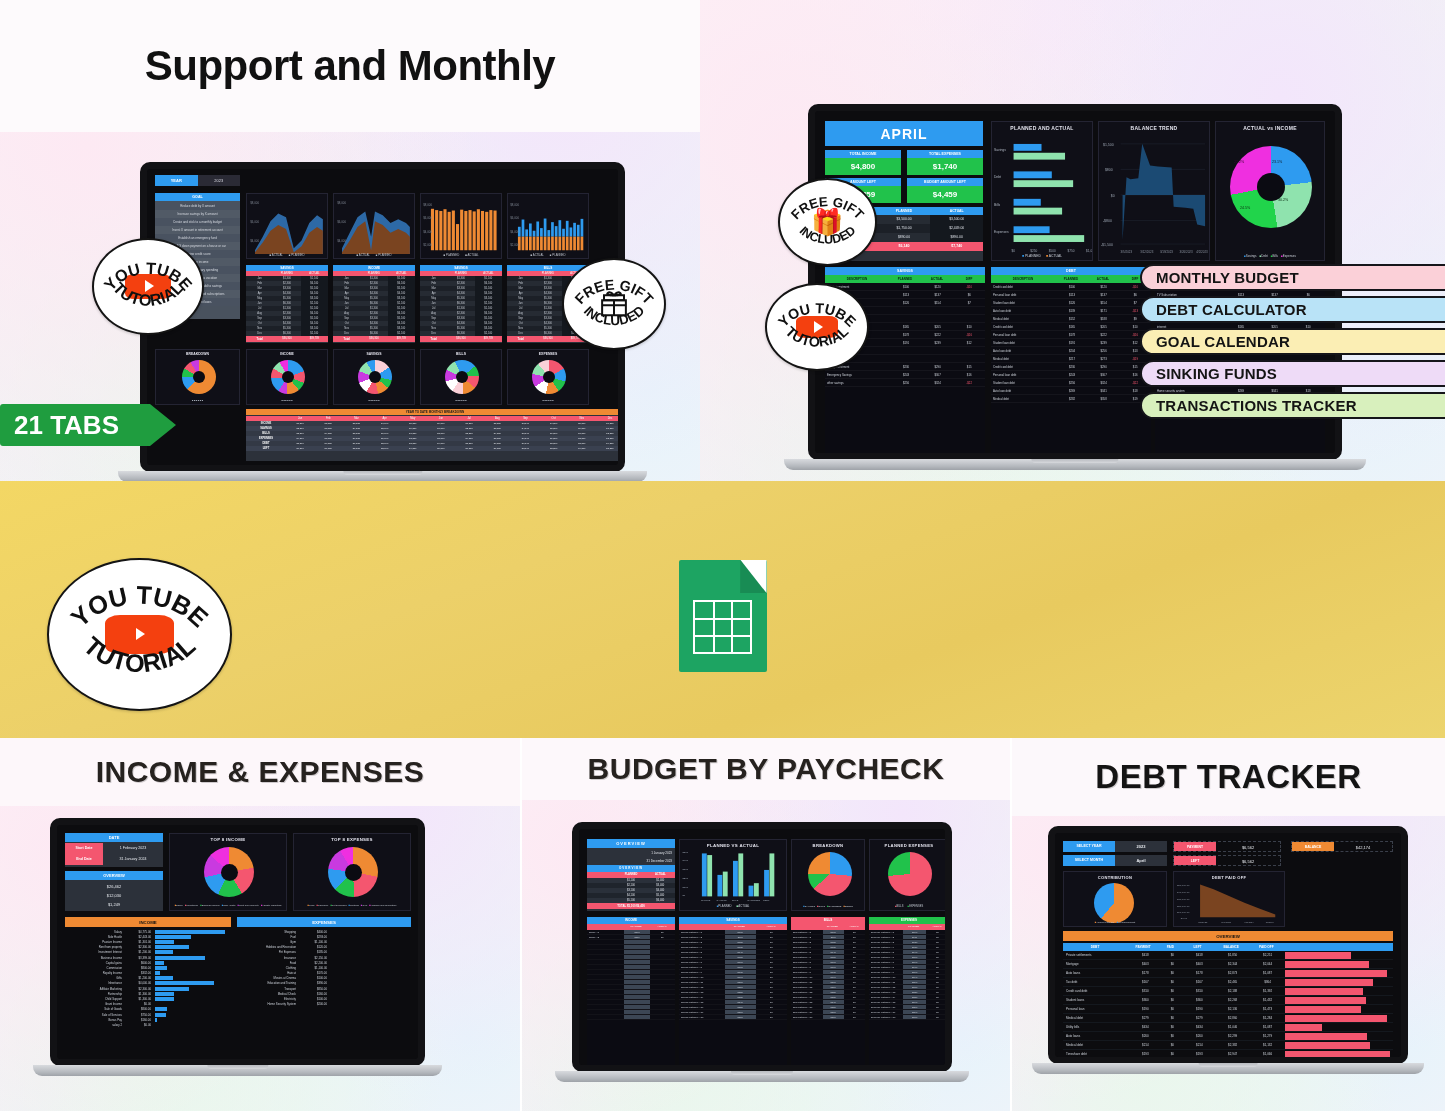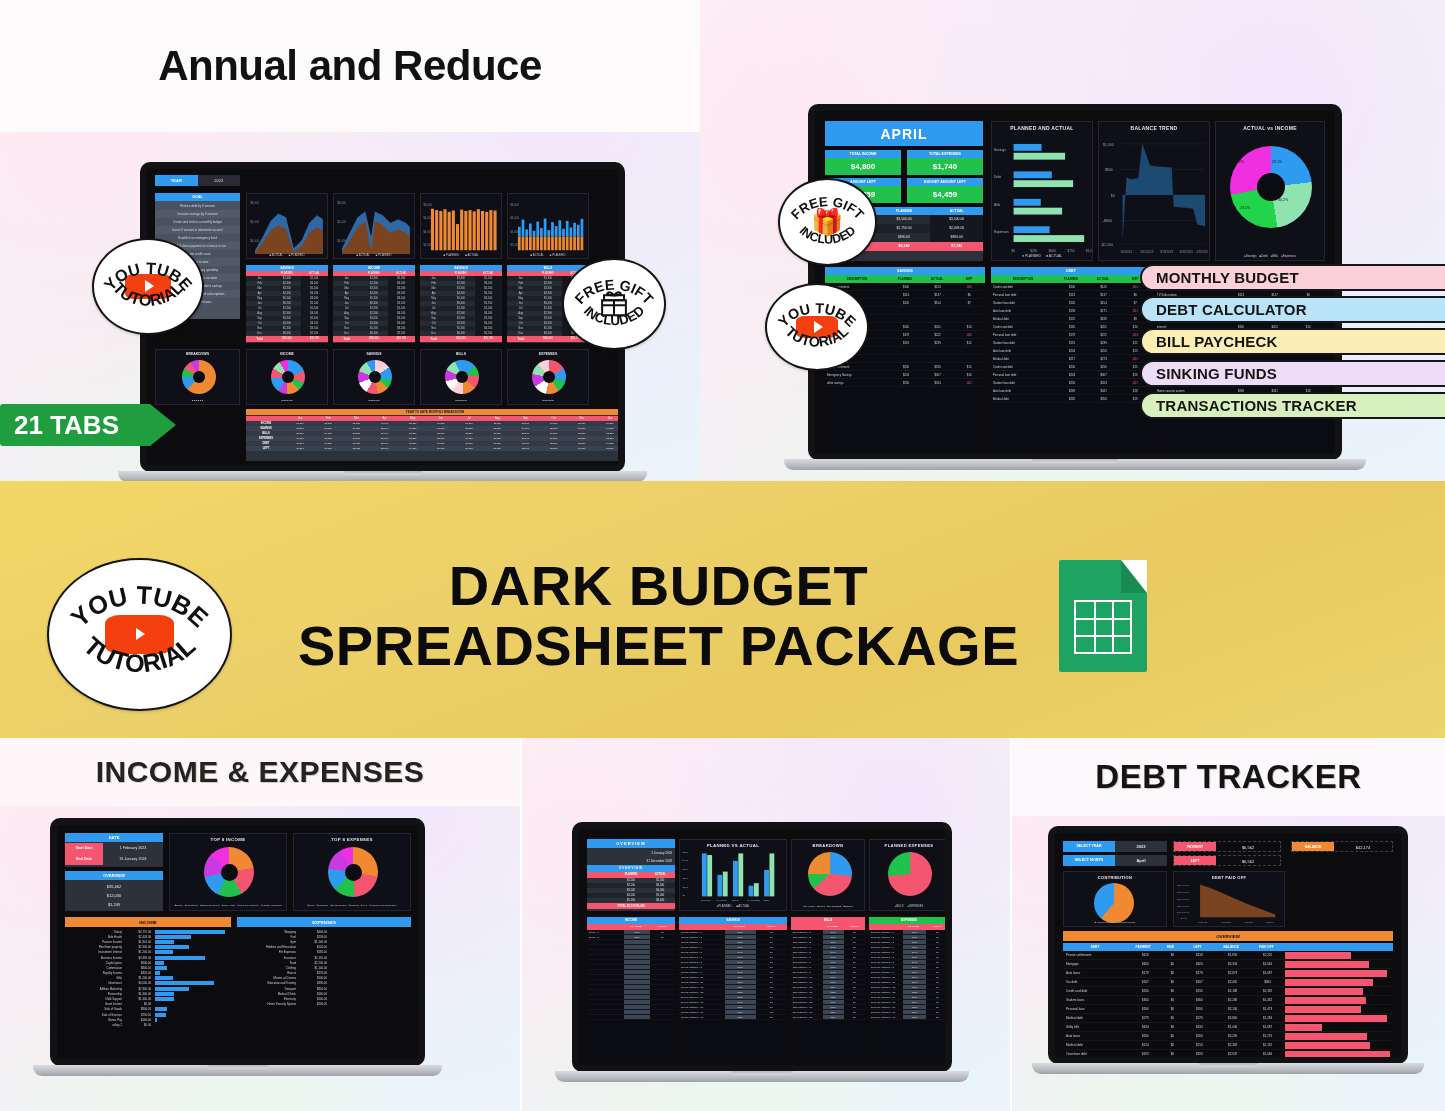--- a/index.html
+++ b/index.html
@@ -172,21 +172,21 @@
 </style>
 </head>
 <body>
 
 <div class="stage">
 
   <div class="region" style="left:0;top:0;width:722px;height:482px;">
     <div class="pastel" style="inset:0;"></div>
 
     <div class="title-strip" style="height:132px;width:700px;left:0;flex-direction:column;gap:2px;">
-      <div style="font-size:42px;font-weight:900;color:#111;letter-spacing:-.5px;">Annual and Reduce</div>
+      <div style="font-size:42px;font-weight:900;color:#111;letter-spacing:-.5px;">Support and Monthly</div>
     </div>
 
     <div class="laptop" style="left:140px;top:162px;width:485px;height:320px;">
       <div class="screen">
 
         <div style="position:absolute;left:8px;top:6px;width:85px;height:11px;display:flex;">
           <div class="bar" style="position:relative;flex:1;background:#2e9bf0;display:flex;align-items:center;justify-content:center;color:#fff;font-size:4px;font-weight:700;">YEAR</div>
           <div class="bar" style="position:relative;flex:1;background:#2a2a35;display:flex;align-items:center;justify-content:center;color:#dcdce6;font-size:4px;">2023</div>
         </div>
 
@@ -1264,37 +1264,33 @@
     </div>
 
     <div class="tabcol" id="ultimate-tabs" style="left:440px;top:264px;width:320px;gap:5px;">
         <div class="tab" style="height: 27px; background: rgb(251, 208, 216); font-size: 15px; padding-left: 14px;">
           <div style="">MONTHLY BUDGET</div>
         </div>
         <div class="tab" style="height: 27px; background: rgb(185, 227, 247); font-size: 15px; padding-left: 14px;">
           <div style="">DEBT CALCULATOR</div>
         </div>
         <div class="tab" style="height: 27px; background: rgb(251, 238, 180); font-size: 15px; padding-left: 14px;">
-          <div style="">BILL PAYCHECK</div>
+          <div style="">GOAL CALENDAR</div>
         </div>
         <div class="tab" style="height: 27px; background: rgb(238, 219, 247); font-size: 15px; padding-left: 14px;">
           <div style="">SINKING FUNDS</div>
         </div>
         <div class="tab" style="height: 27px; background: rgb(216, 240, 189); font-size: 15px; padding-left: 14px;">
           <div style="">TRANSACTIONS TRACKER</div>
         </div>
       </div>
   </div>
 
   <div class="banner" style="top:481px;height:257px;">
     <div style="display:flex;align-items:center;gap:40px;transform:translateY(6px);">
-      <h1 style="font-size:56px;">
-        <span>DARK BUDGET</span><br>
-        <span>SPREADSHEET PACKAGE</span>
-      </h1>
       <div class="gs" style="position:relative;width:88px;height:112px;">
         <div class="fold"></div>
         <div class="fold2"></div>
         <div class="grid">
           <i style="left:0;right:0;top:33%;height:2px;"></i>
           <i style="left:0;right:0;top:66%;height:2px;"></i>
           <i style="top:0;bottom:0;left:33%;width:2px;"></i>
           <i style="top:0;bottom:0;left:66%;width:2px;"></i>
         </div>
       </div>
@@ -1595,20 +1591,23 @@
       <div class="base">
           <div class="notch"></div>
         </div>
     </div>
 
   </div>
 
   <div class="region" style="left:522px;top:738px;width:488px;height:373px;">
     <div class="pastel" style="inset:0;"></div>
 
+    <div class="title-strip" style="height:62px;background:#fdf8fb;">
+      <div class="hdr-dark" style="font-size:30px;color:#26221f;">BUDGET BY PAYCHECK</div>
+    </div>
 
     <div class="laptop" style="left:50px;top:84px;width:380px;height:260px;">
       <div class="screen">
 
         <div class="panel" style="left:8px;top:10px;width:88px;height:72px;background:#2c313a;border:none;">
           <div style="position:absolute;left:0;right:0;top:0;height:9px;background:#2e9bf0;color:#fff;font-size:4px;text-align:center;line-height:9px;letter-spacing:1px;font-weight:700;">OVERVIEW</div>
           <div id="pay-ov" style="position:absolute;left:0;right:0;top:10px;">
               <div style="height: 8px; font-size: 3px; color: rgb(223, 227, 234); text-align: right; padding-right: 3px; line-height: 8px;">1 January 2023</div>
               <div style="height: 8px; font-size: 3px; color: rgb(223, 227, 234); text-align: right; padding-right: 3px; line-height: 8px;">31 December 2023</div>
               <div style="height: 7px; background: rgb(46, 155, 240); color: rgb(255, 255, 255); font-size: 3px; text-align: center; line-height: 7px; letter-spacing: 1px; font-weight: 700;">OVERVIEW</div>

